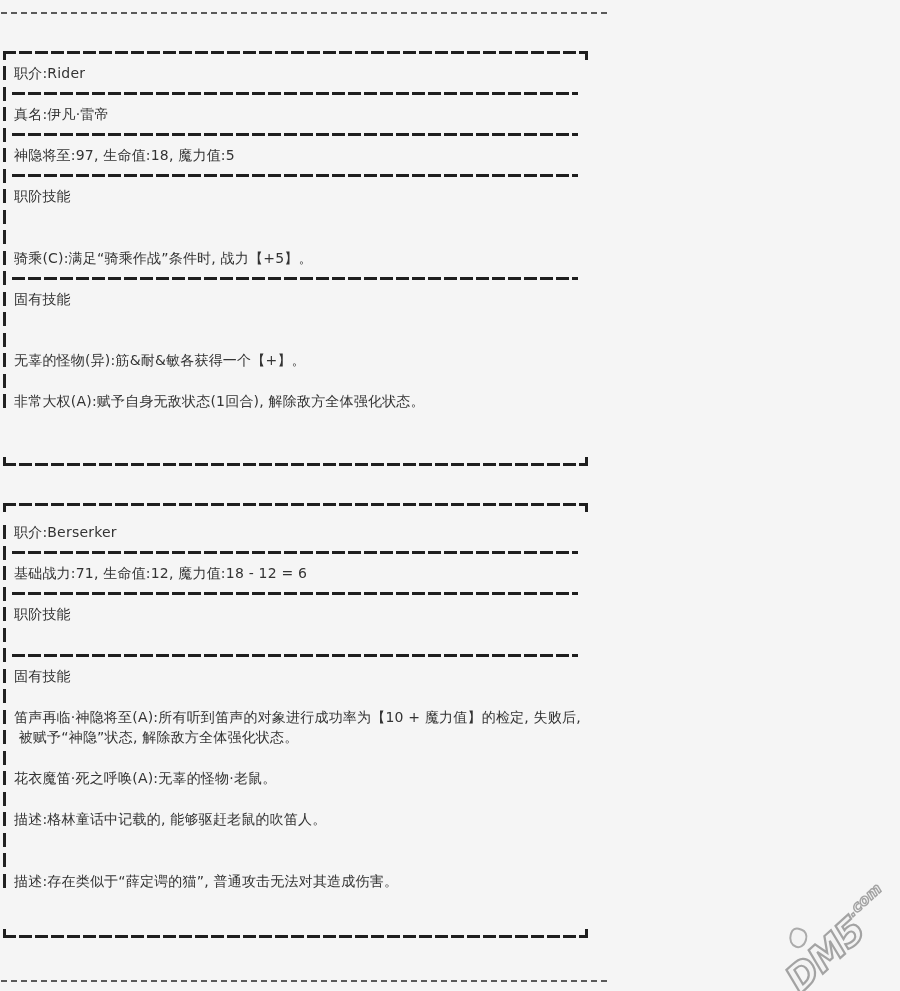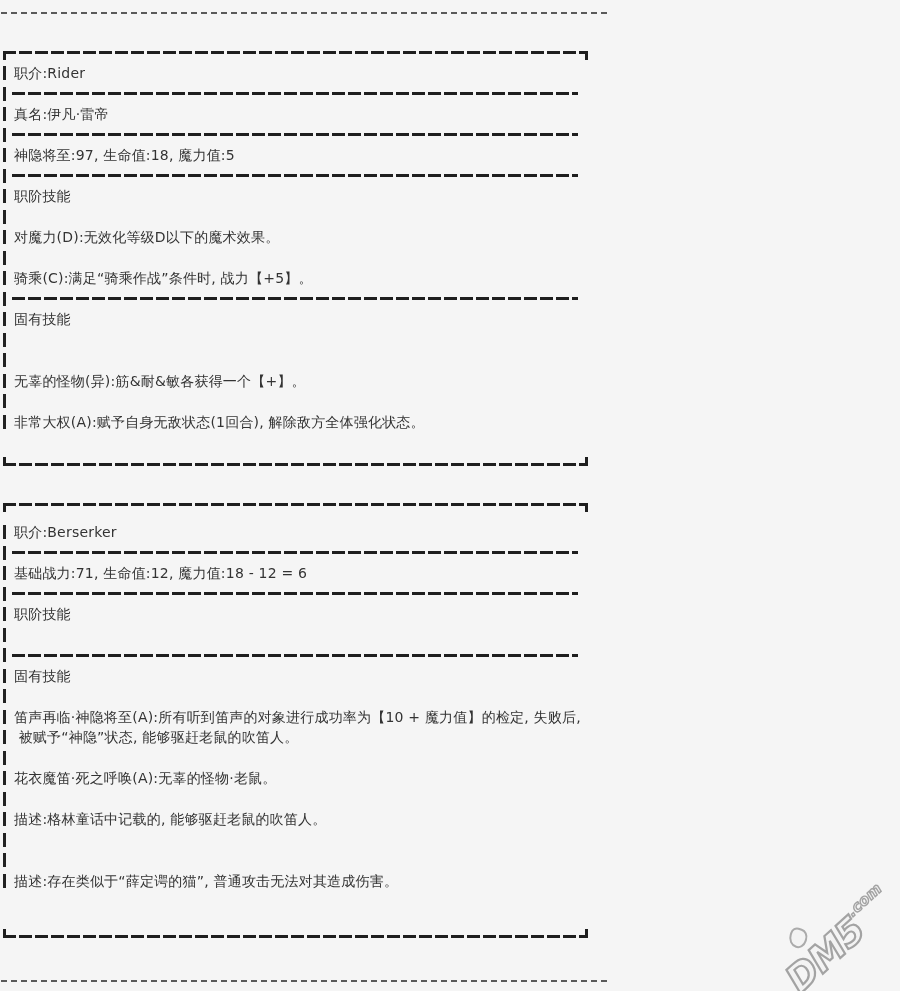--- a/index.html
+++ b/index.html
@@ -172,23 +172,20 @@
         <div class="row row-text">
           <span class="line-text">神隐将至:97, 生命值:18, 魔力值:5</span>
         </div>
         <div class="row row-sep">
           <div class="sep-line"></div>
         </div>
         <div class="row row-text">
           <span class="line-text">职阶技能</span>
         </div>
         <div class="row row-blank"></div>
-        <div class="row row-text">
-          <span class="line-text">对魔力(D):无效化等级D以下的魔术效果。</span>
-        </div>
         <div class="row row-blank"></div>
         <div class="row row-text">
           <span class="line-text">骑乘(C):满足“骑乘作战”条件时, 战力【+5】。</span>
         </div>
         <div class="row row-sep">
           <div class="sep-line"></div>
         </div>
         <div class="row row-text">
           <span class="line-text">固有技能</span>
         </div>
@@ -228,21 +225,21 @@
           <div class="sep-line"></div>
         </div>
         <div class="row row-text">
           <span class="line-text">固有技能</span>
         </div>
         <div class="row row-blank"></div>
         <div class="row row-text">
           <span class="line-text">笛声再临·神隐将至(A):所有听到笛声的对象进行成功率为【10 + 魔力值】的检定, 失败后,</span>
         </div>
         <div class="row row-text">
-          <span class="line-text"> 被赋予“神隐”状态, 能够驱赶老鼠的吹笛人。</span>
+          <span class="line-text"> 被赋予“神隐”状态, 解除敌方全体强化状态。</span>
         </div>
         <div class="row row-blank"></div>
         <div class="row row-text">
           <span class="line-text">花衣魔笛·死之呼唤(A):无辜的怪物·老鼠。</span>
         </div>
         <div class="row row-blank"></div>
         <div class="row row-text">
           <span class="line-text">描述:格林童话中记载的, 能够驱赶老鼠的吹笛人。</span>
         </div>
         <div class="row row-blank"></div>

